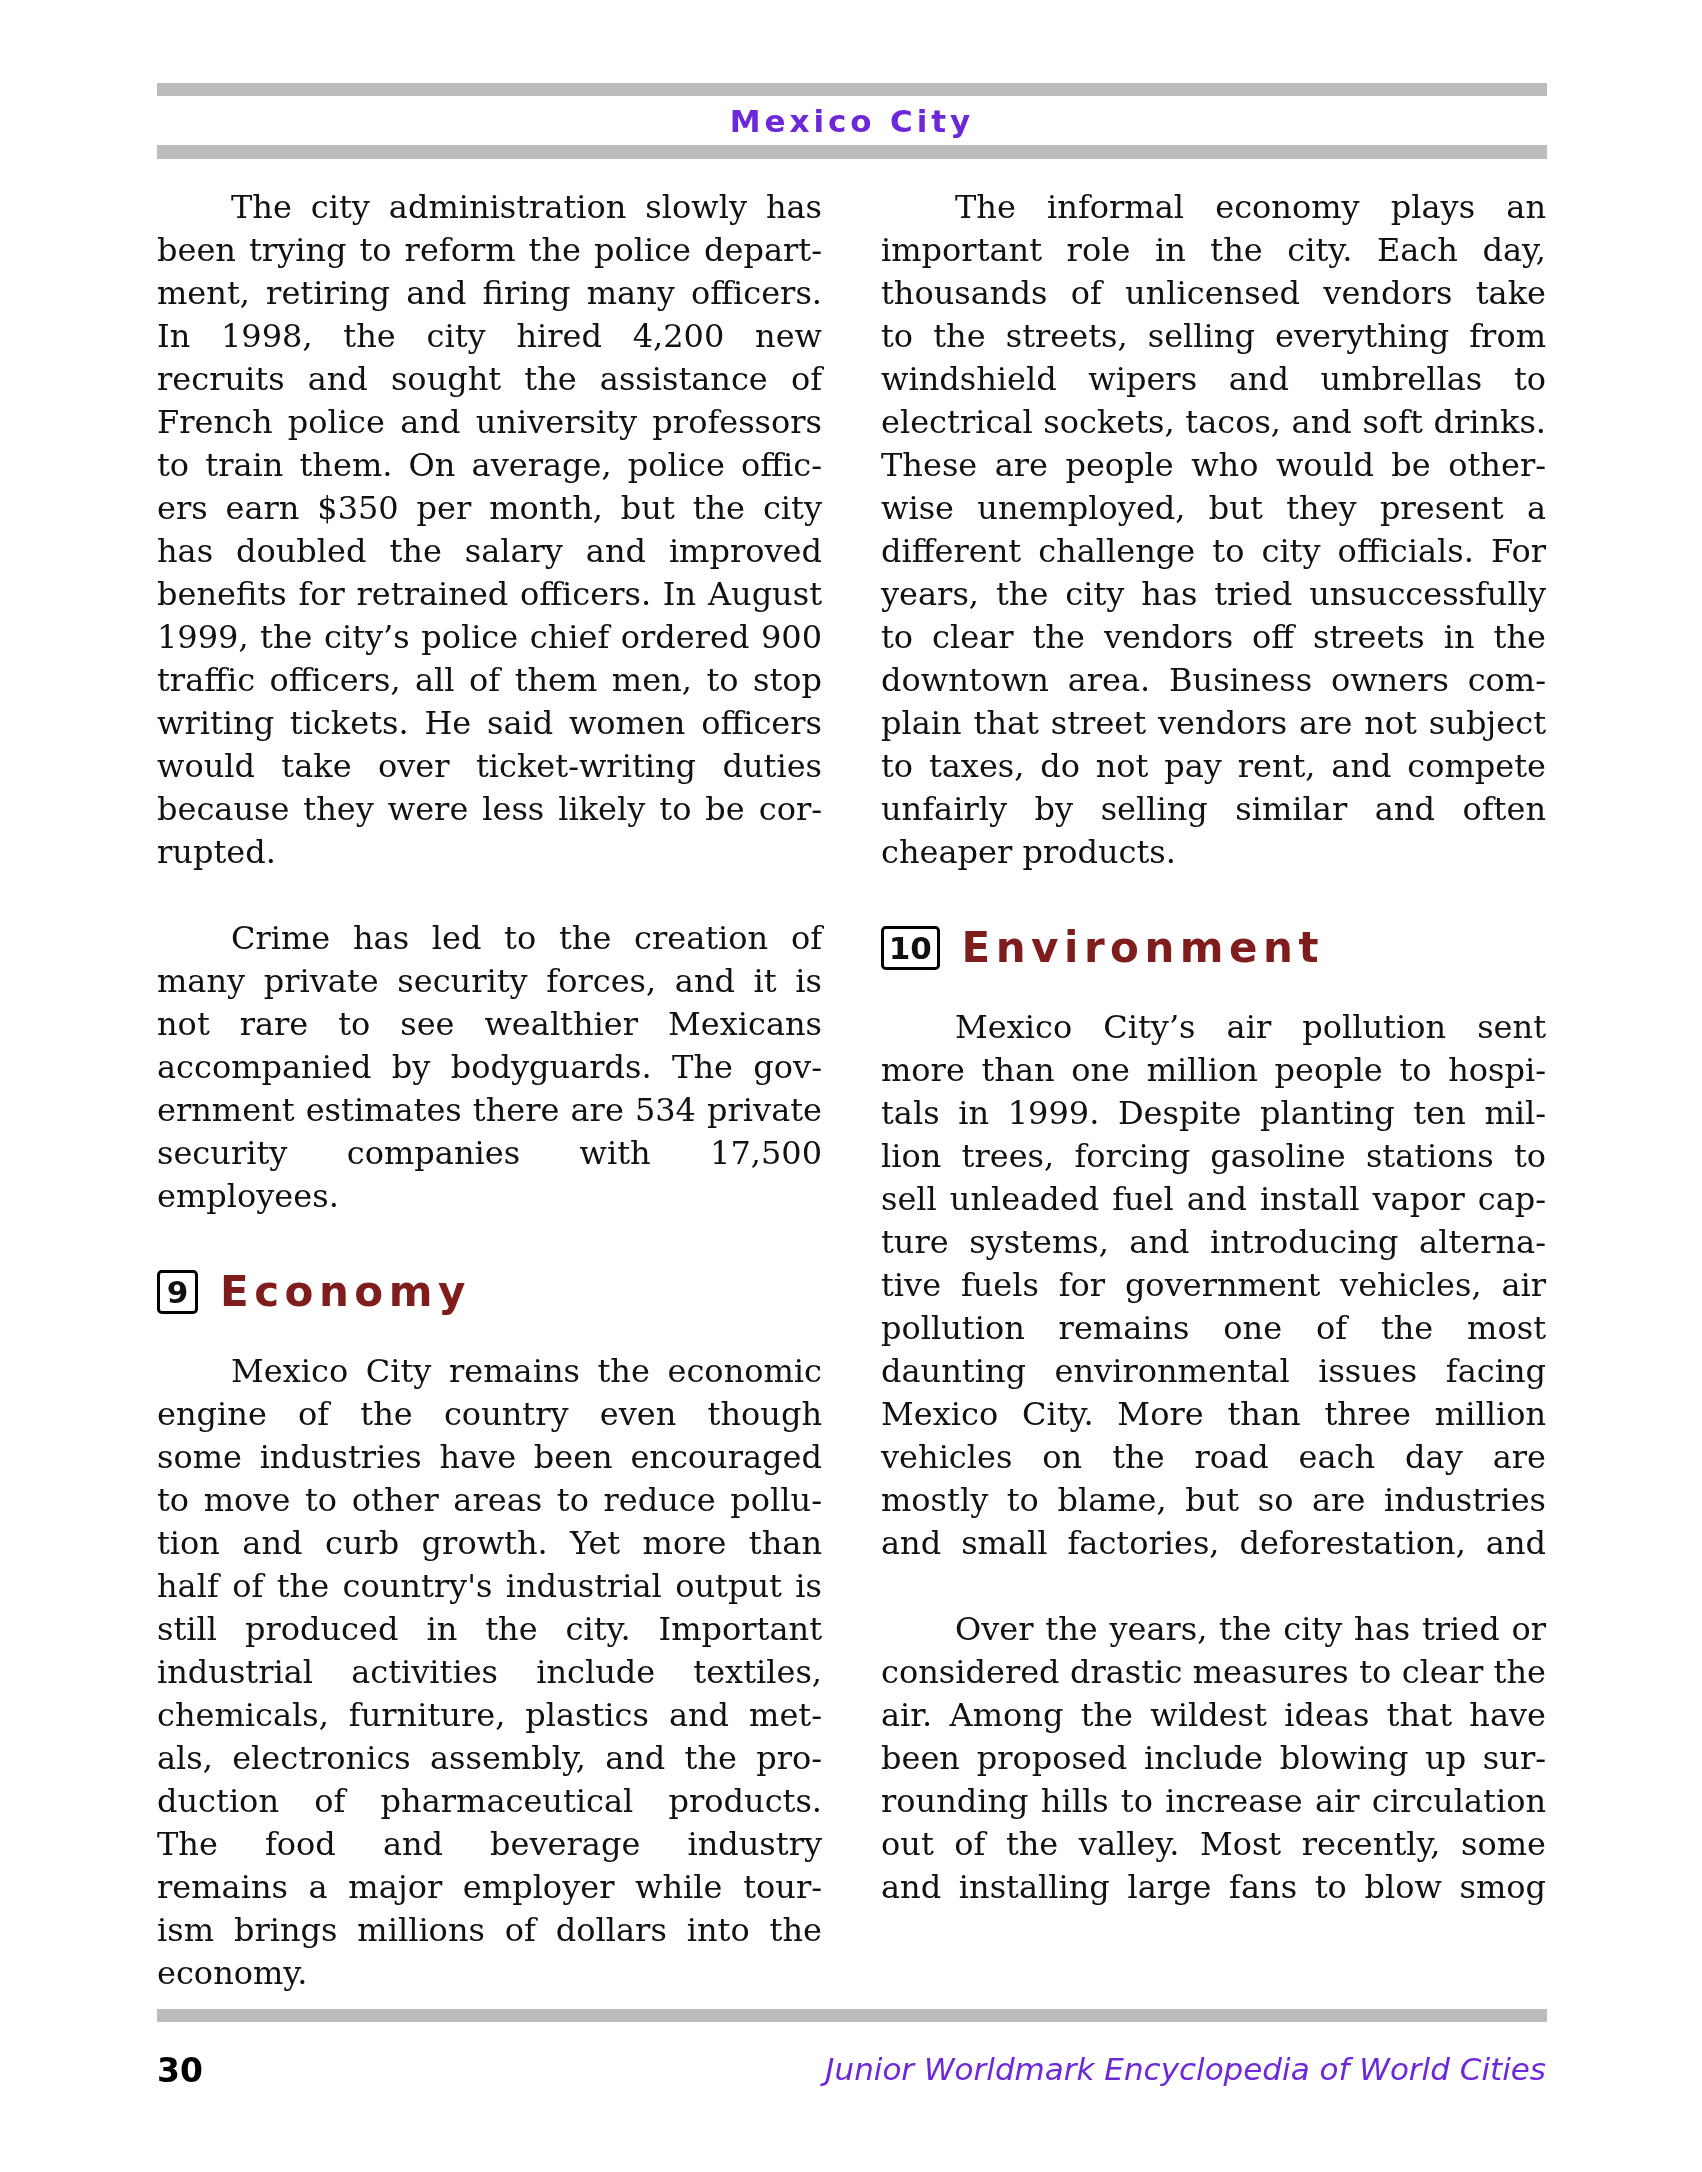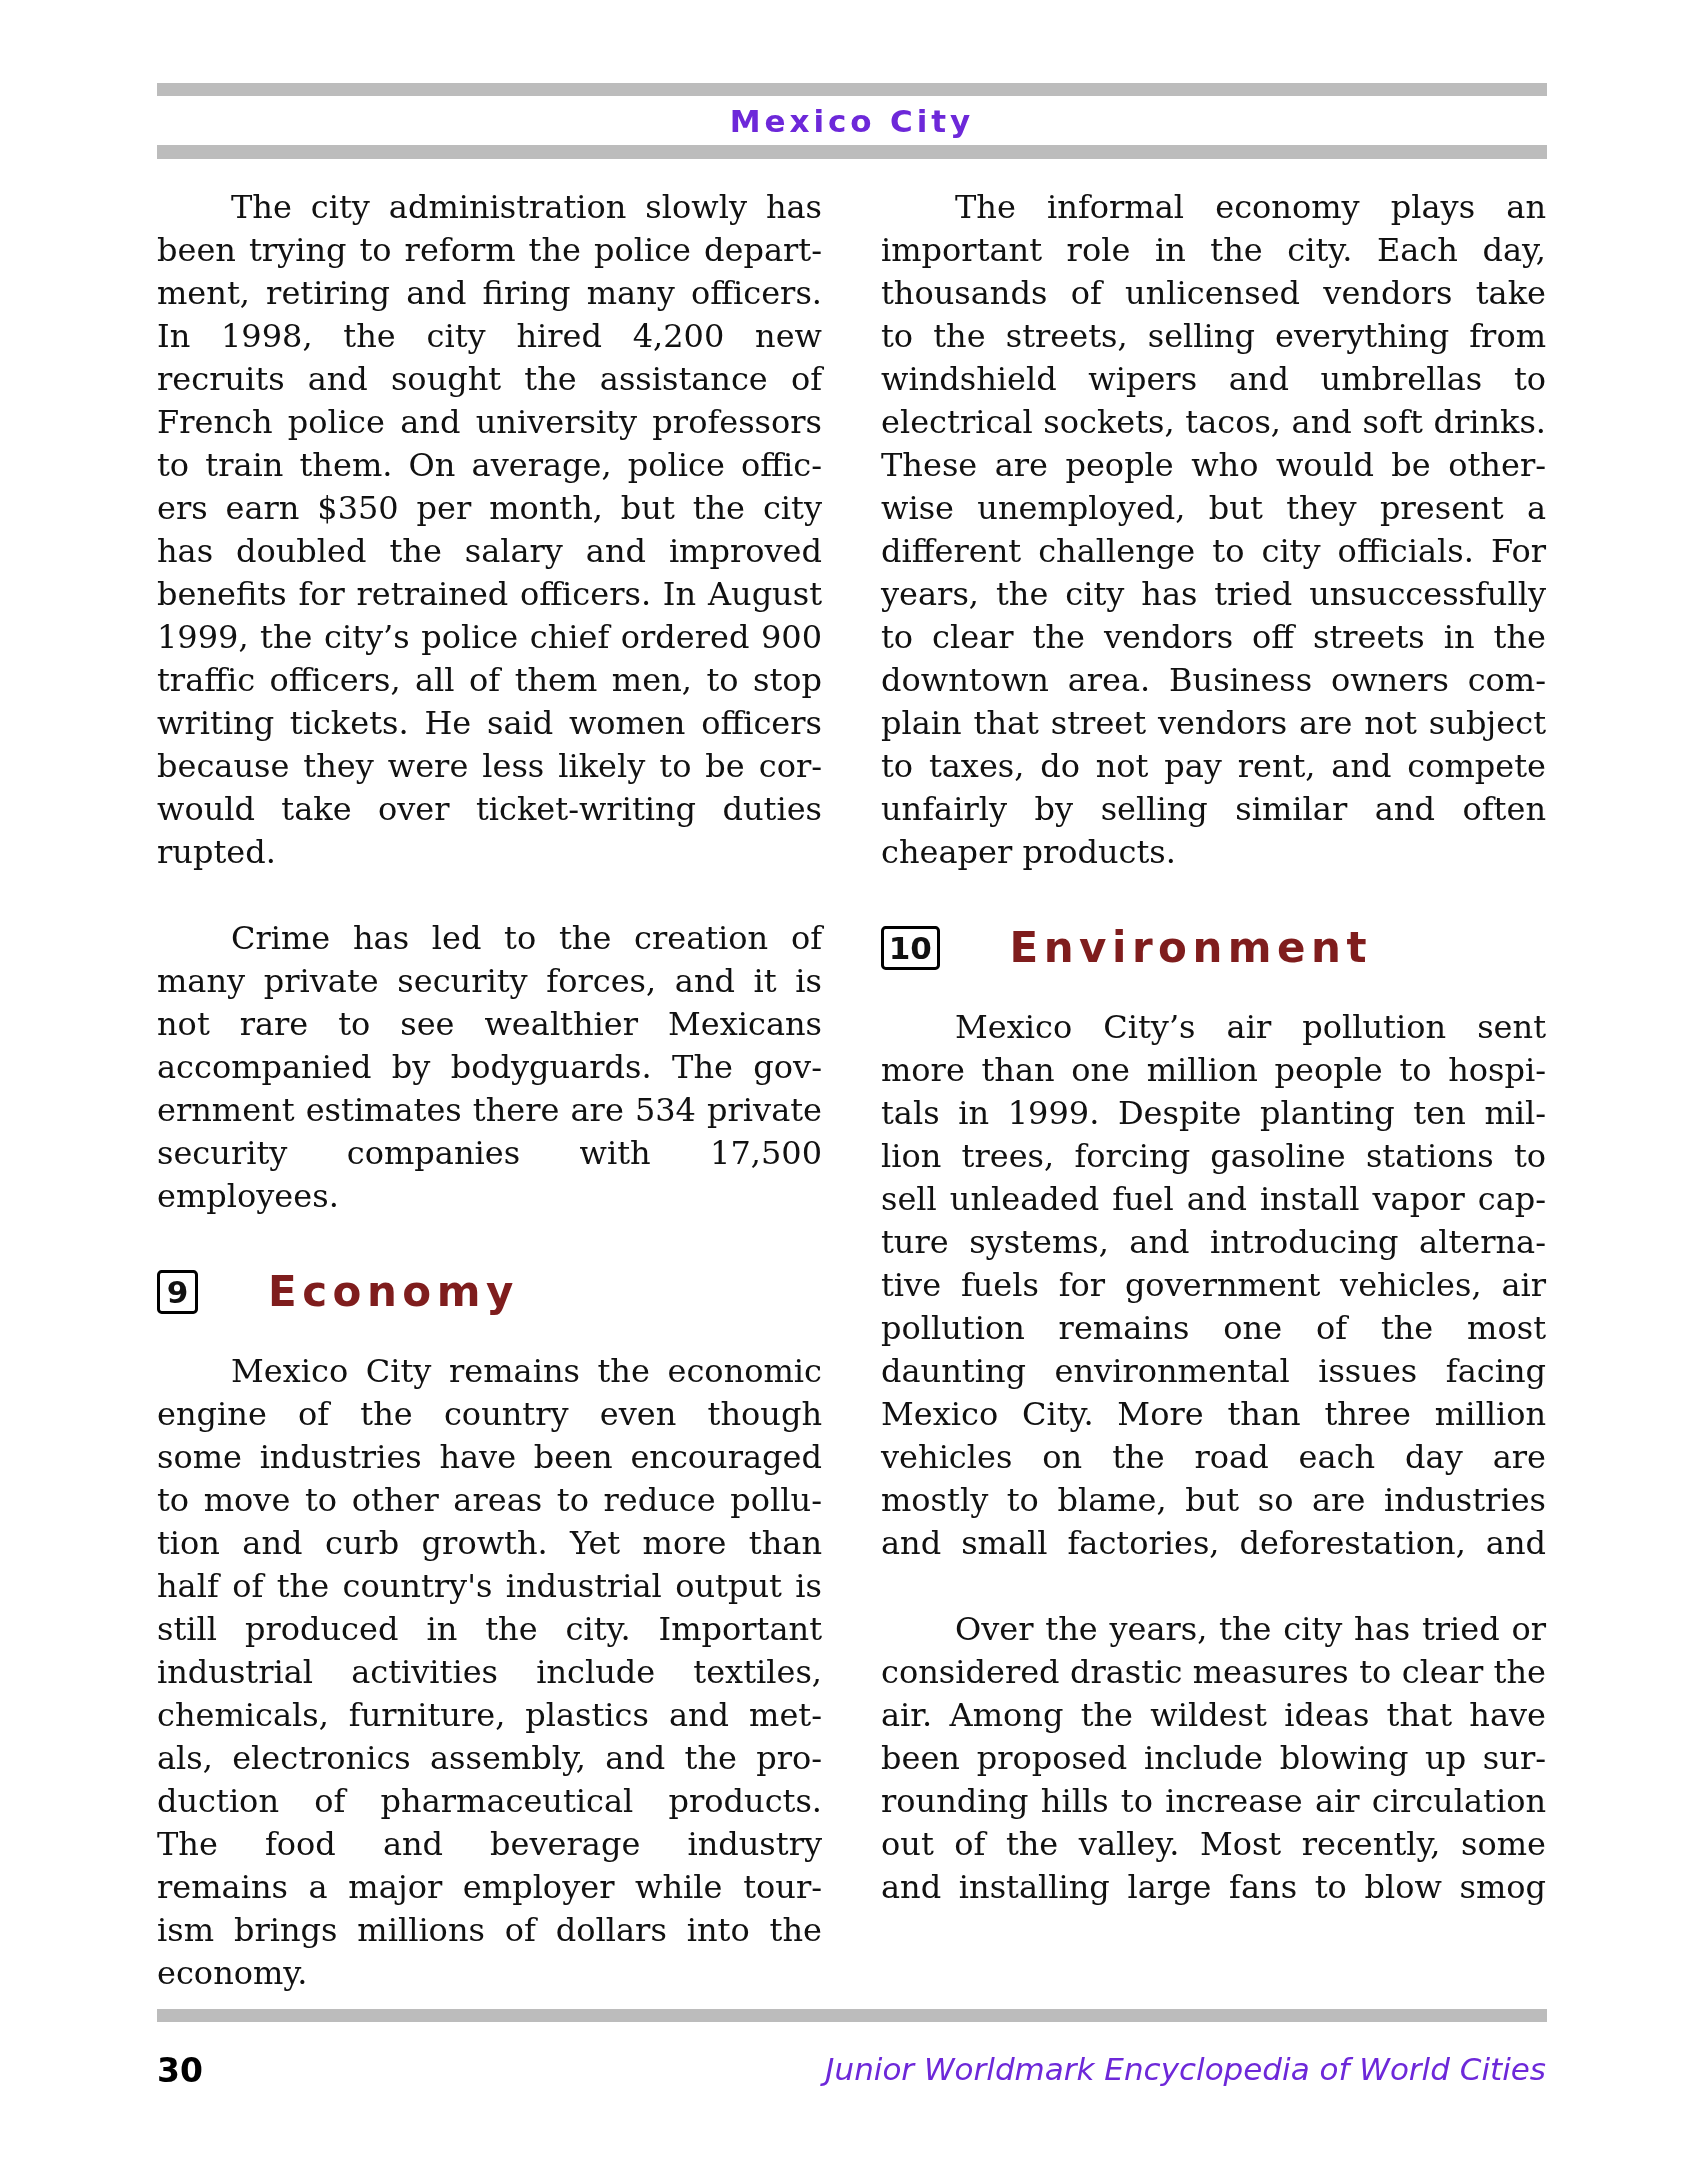--- a/index.html
+++ b/index.html
@@ -10,21 +10,21 @@
     text-align: center; font-family: "DejaVu Sans", sans-serif; font-weight: bold;
     font-size: 31px; letter-spacing: 3.9px; line-height: 49px; color: #6d28d9;
   }
   .col { position: absolute; width: 665px; font-family: "DejaVu Serif", serif;
          font-size: 32px; color: #111; }
   .line { display: block; height: 43px; line-height: 43px; white-space: nowrap;
           text-align: justify; text-align-last: justify; }
   .line.last { text-align-last: left; }
   .line.indent { text-indent: 74px; }
   .gap { display: block; height: 43px; }
-  .heading { display: flex; align-items: center; height: 70px; margin: 7.8px 0 23.5px 0; gap: 48px; }
+  .heading { display: flex; align-items: center; height: 70px; margin: 7.8px 0 23.5px 0; }
   .heading .num {
     display: inline-flex; align-items: center; justify-content: center;
     min-width: 41px; height: 44px; padding: 0 4.7px; border: 3.1px solid #000; border-radius: 4.7px;
     font-family: "DejaVu Sans", sans-serif; font-weight: bold; font-size: 31px; box-sizing: border-box;
   }
   .heading .title {
     margin-left: 22px; font-family: "DejaVu Sans", sans-serif; font-weight: bold;
     font-size: 42px; letter-spacing: 5.5px; color: #7f1d1d;
   }
   .footer-num { position: absolute; left: 157px; top: 2051px; font-family: "DejaVu Sans", sans-serif;
@@ -47,22 +47,22 @@
       <span class="line">In 1998, the city hired 4,200 new</span>
       <span class="line">recruits and sought the assistance of</span>
       <span class="line">French police and university professors</span>
       <span class="line">to train them. On average, police offic-</span>
       <span class="line">ers earn $350 per month, but the city</span>
       <span class="line">has doubled the salary and improved</span>
       <span class="line">benefits for retrained officers. In August</span>
       <span class="line">1999, the city’s police chief ordered 900</span>
       <span class="line">traffic officers, all of them men, to stop</span>
       <span class="line">writing tickets. He said women officers</span>
+      <span class="line">would take over ticket-writing duties</span>
       <span class="line">because they were less likely to be cor-</span>
-      <span class="line">would take over ticket-writing duties</span>
       <span class="line last">rupted.</span>
     </div>
   <span class="gap"></span>
   <div>
       <span class="line indent">Crime has led to the creation of</span>
       <span class="line">many private security forces, and it is</span>
       <span class="line">not rare to see wealthier Mexicans</span>
       <span class="line">accompanied by bodyguards. The gov-</span>
       <span class="line">ernment estimates there are 534 private</span>
       <span class="line">security companies with 17,500</span>

